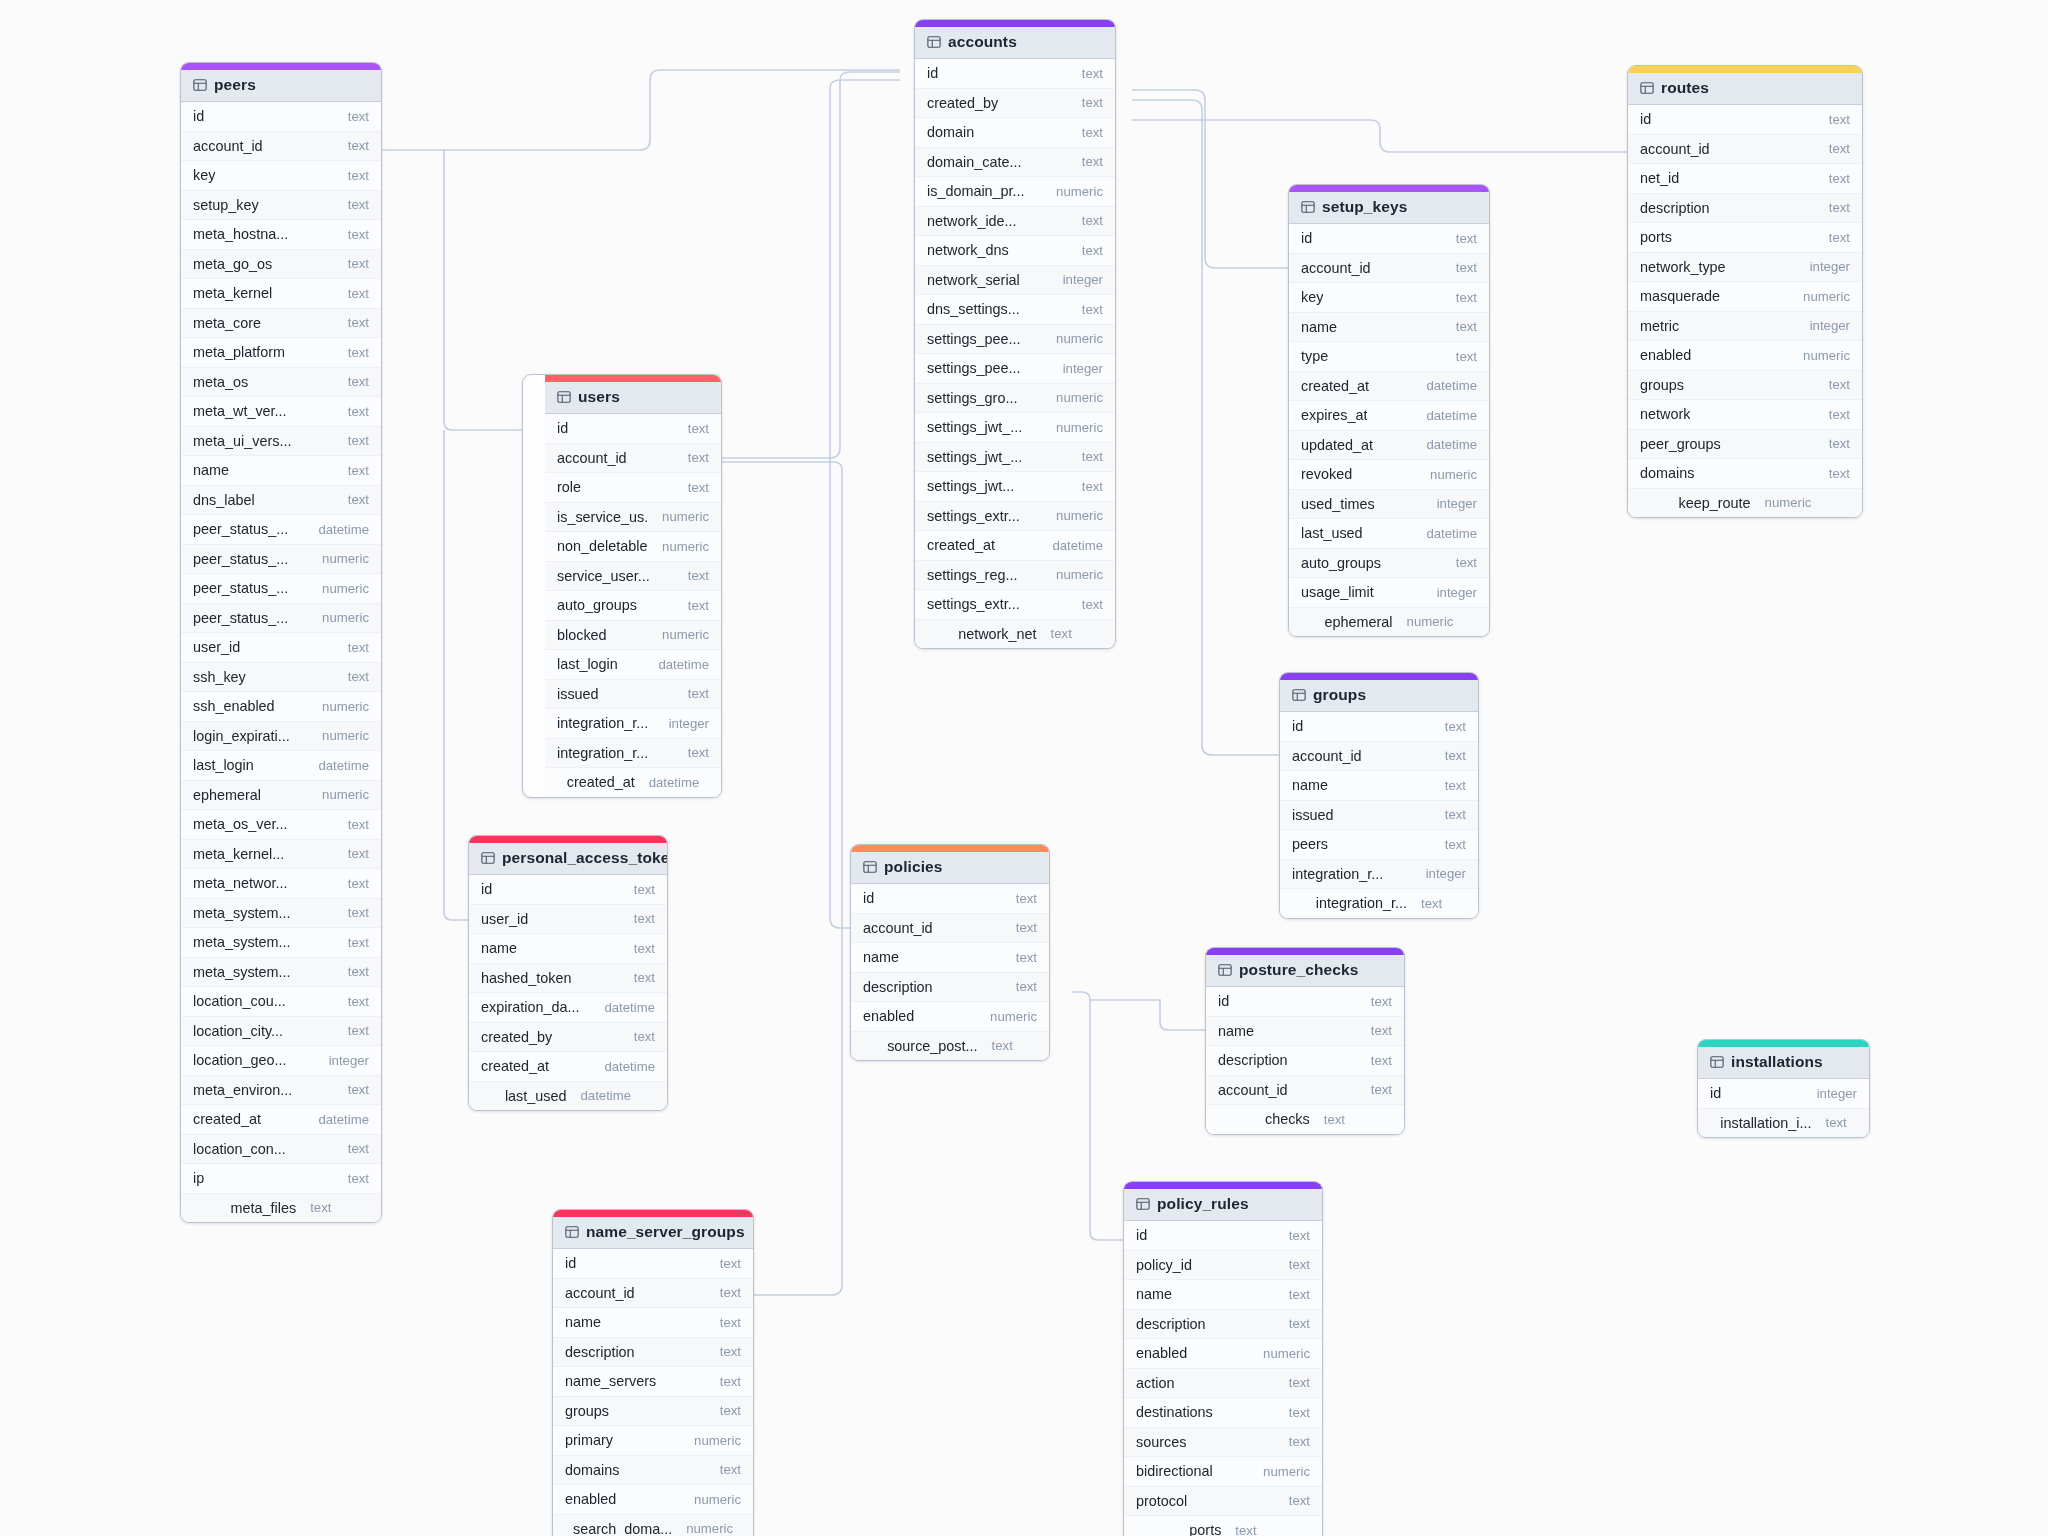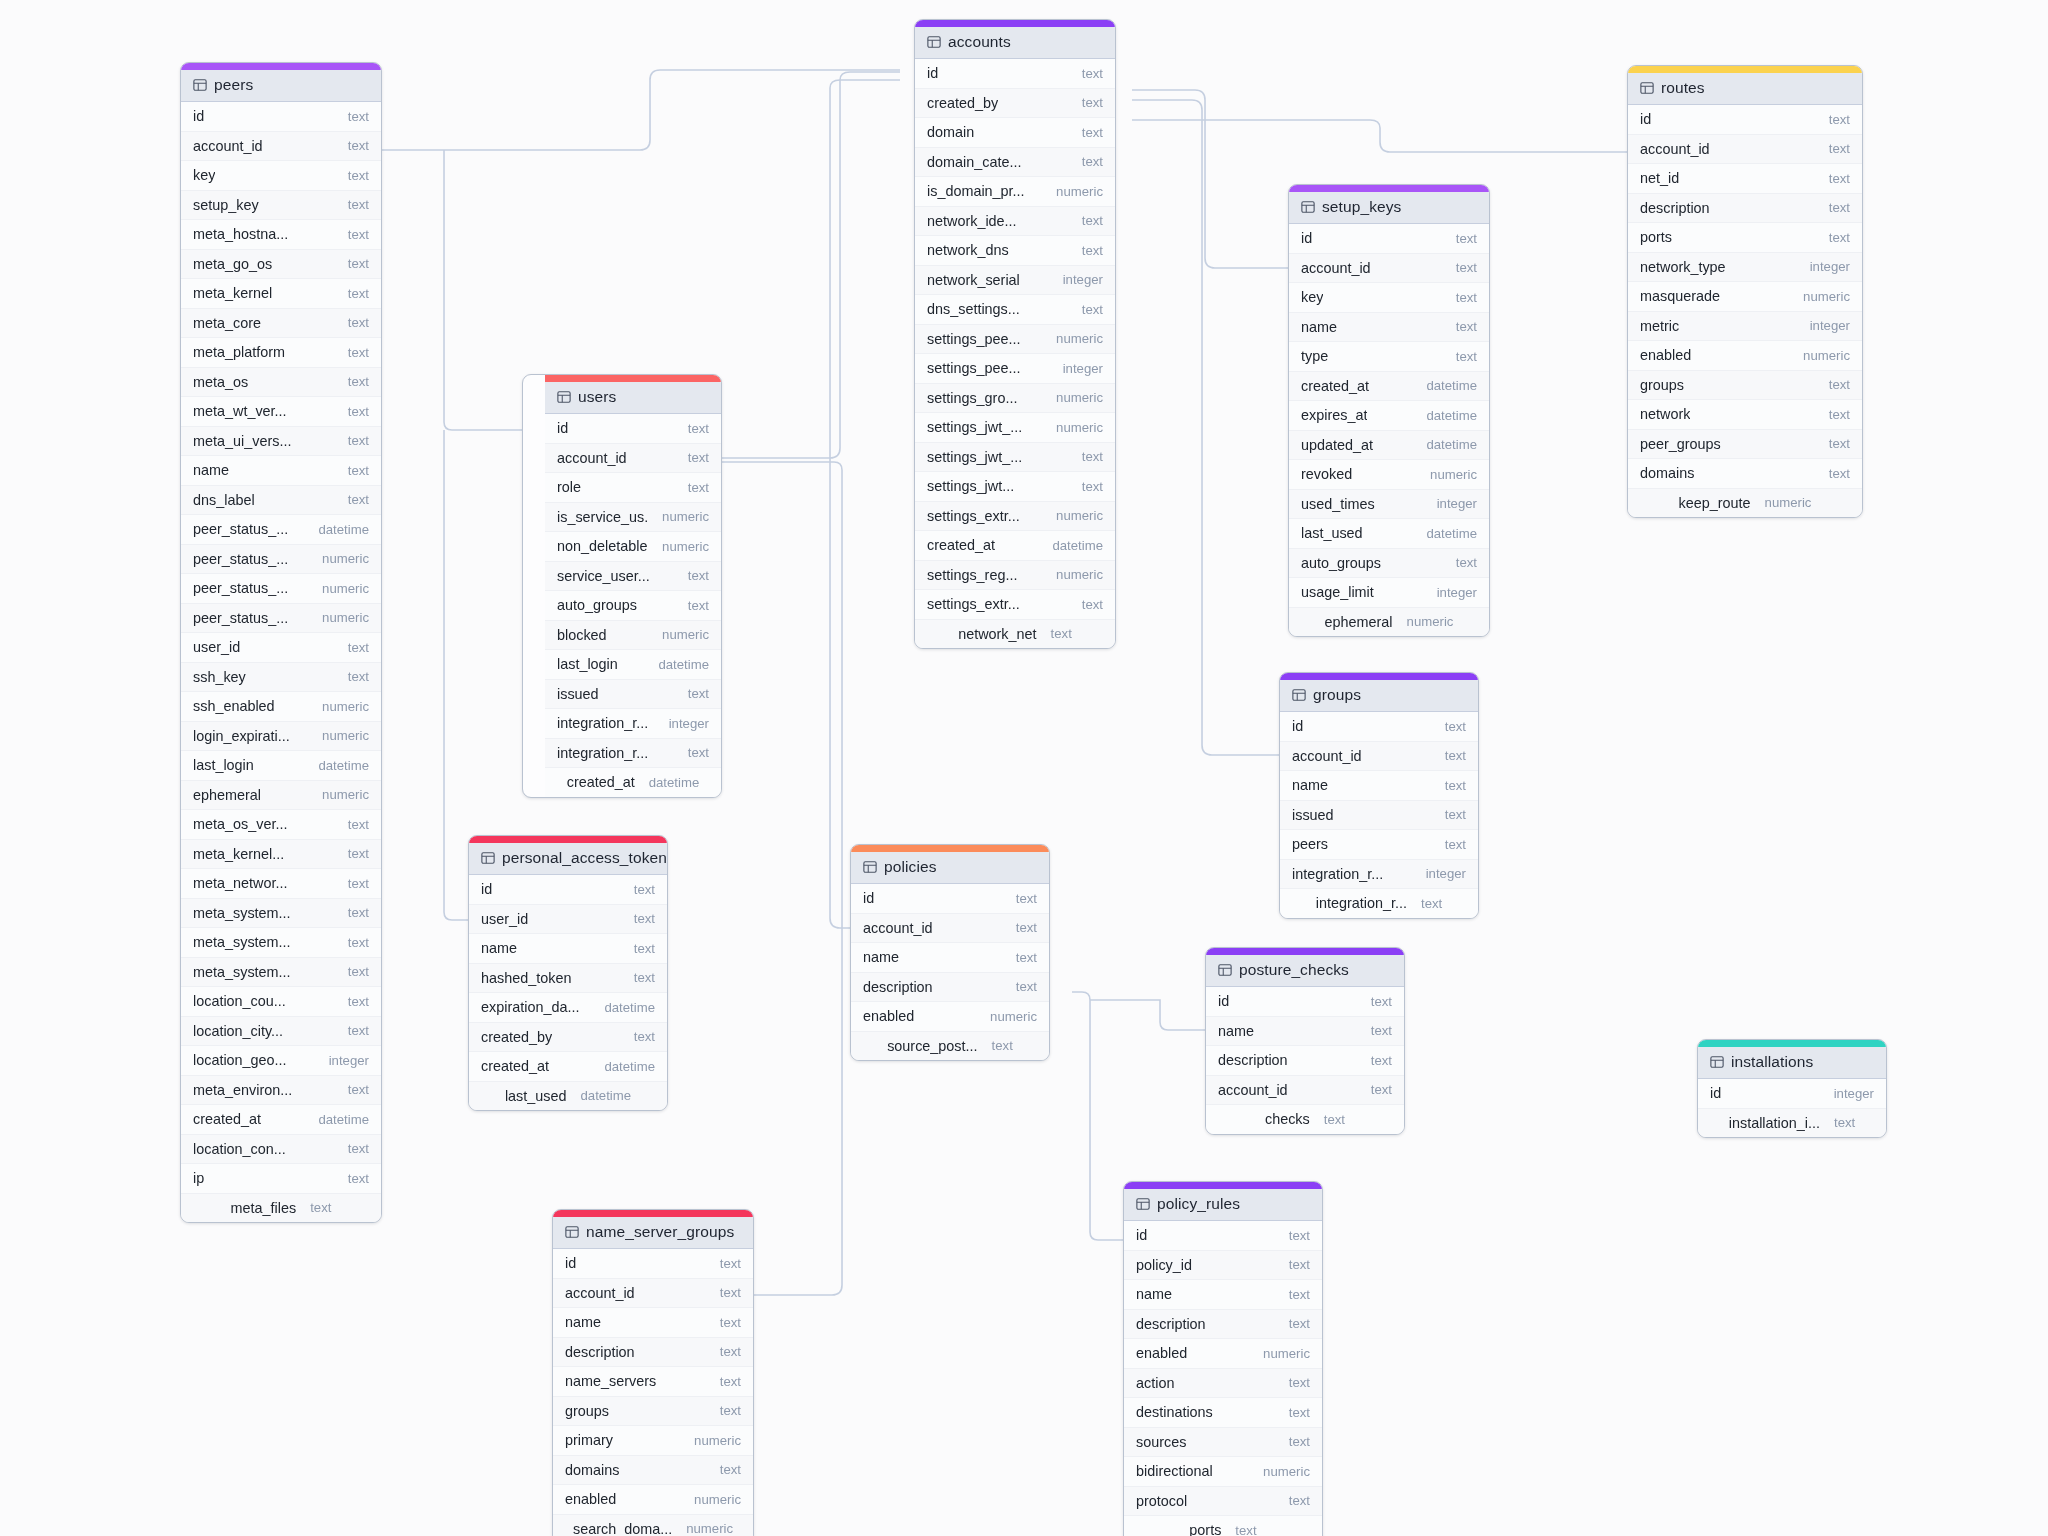--- a/index.html
+++ b/index.html
@@ -23,21 +23,21 @@
     box-sizing:border-box;
   }
   .accent{height:7px;width:100%;}
   .thead{
     display:flex;align-items:center;gap:7px;
     background:#e4e8ef;
     padding:6px 12px 7px 12px;
     border-bottom:1px solid #c6cede;
   }
   .thead .tname{
-    font-size:15.5px;font-weight:normal;color:#1e2430;letter-spacing:.1px;
+    font-size:15.5px;font-weight:bold;color:#1e2430;letter-spacing:.1px;
   }
   .tbl-icon{width:14px;height:14px;display:block;flex:0 0 auto;}
   .row{
     display:flex;align-items:center;justify-content:space-between;
     padding:0 12px;
     height:28.5px;
     border-bottom:1px solid #eef0f4;
     background:#fbfcfd;
   }
   .row:nth-child(even){background:#f7f8fa;}
@@ -793,21 +793,21 @@
       </div>
       <div class="row">
         <span class="col">domains</span>
         <span class="typ">text</span>
       </div>
       <div class="row">
         <span class="col">keep_route</span>
         <span class="typ">numeric</span>
       </div>
     </div>
-    <div class="table-card" style="left: 1697px; top: 1039px; width: 190px;">
+    <div class="table-card" style="left: 1697px; top: 1039px; width: 173px;">
       <div class="accent" style="background: rgb(47, 211, 194);"></div>
       <div class="thead">
         <span>
           <svg class="tbl-icon" viewBox="0 0 16 16" aria-hidden="true">
             <rect x="1" y="2" width="14" height="12" rx="1.6" fill="none" stroke="#4c5566" stroke-width="1.3"></rect>
             <line x1="1" y1="6" x2="15" y2="6" stroke="#4c5566" stroke-width="1.2"></line>
             <line x1="6" y1="6" x2="6" y2="14" stroke="#4c5566" stroke-width="1.2"></line>
           </svg>
         </span>
         <span class="tname">installations</span>

